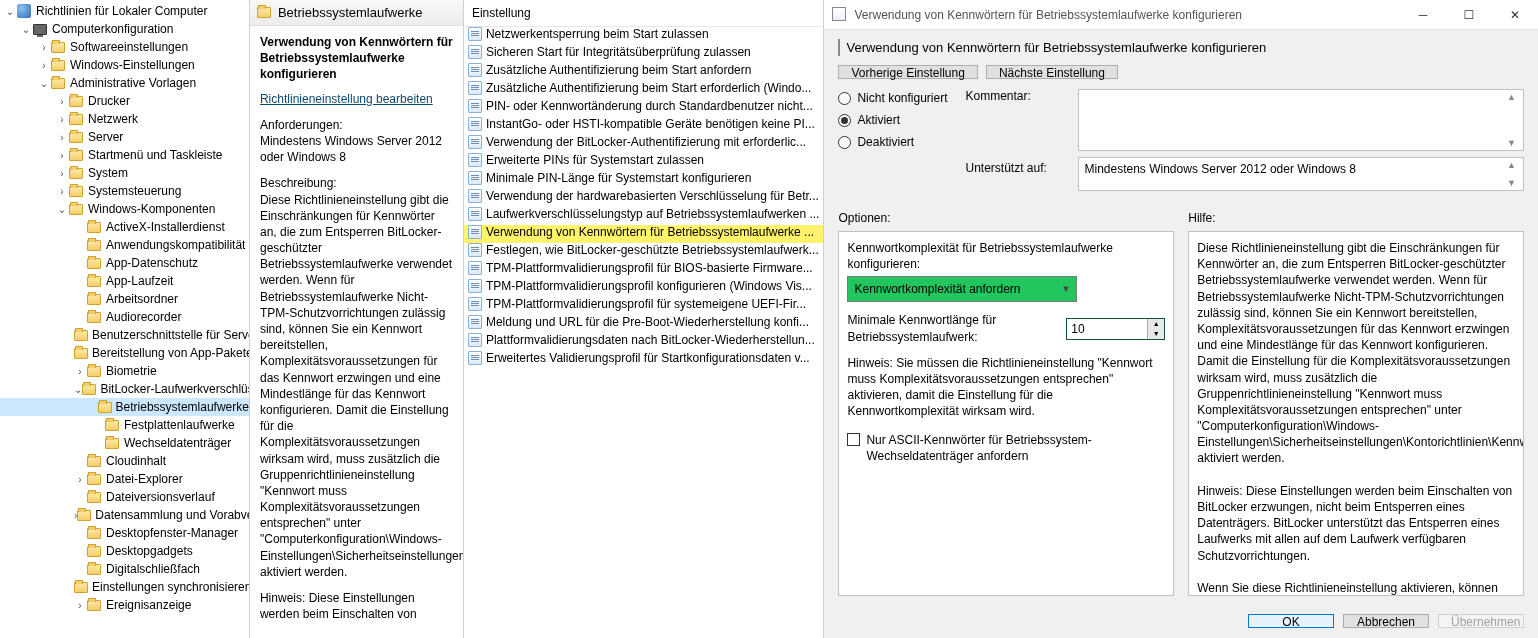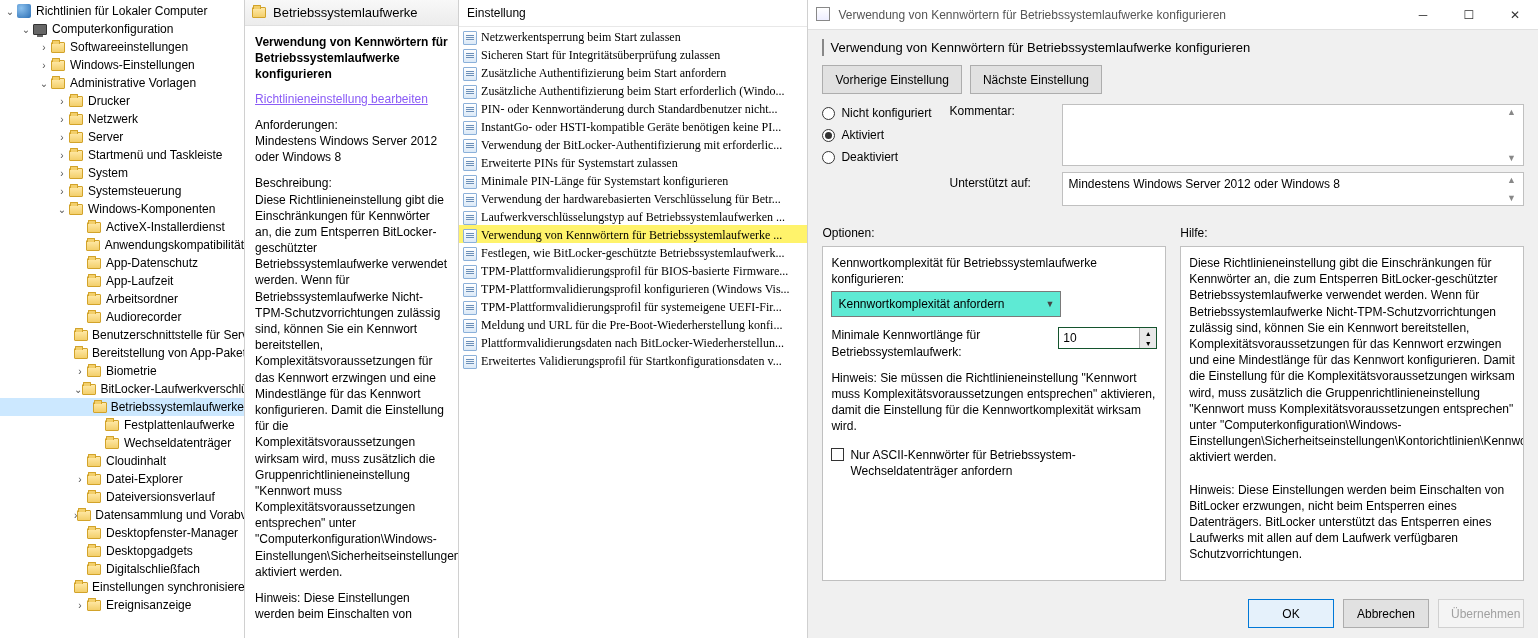--- a/index.html
+++ b/index.html
@@ -24,64 +24,64 @@
 .level-4 { padding-left: 74px; }
 .level-5 { padding-left: 92px; }
 
 
 .mid-panel { width: 214px; border-right: 1px solid #d0d0d0; background: #fff; display:flex; flex-direction:column; }
 .mid-header { height: 26px; display:flex; align-items:center; padding: 0 6px; border-bottom: 1px solid #e0e0e0; background: linear-gradient(#f8f8f8,#ececec); }
 .mid-header .tree-icon { margin-right:6px; }
 .mid-header-title { font-size: 13px; }
 .mid-body { padding: 8px 10px; overflow-y: auto; font-size: 12px; line-height: 1.35; }
 .mid-body .strong { font-weight: bold; }
-.mid-link { color: #8b5cf6; text-decoration: underline; cursor: pointer; display:inline-block; margin: 8px 0 10px; }
+.mid-link { color: #0c4a6e; text-decoration: underline; cursor: pointer; display:inline-block; margin: 8px 0 10px; }
 
 
 .list-panel { width: 404px; background: #fff; display:flex; flex-direction:column; }
 .list-header { padding: 6px 8px; font-size: 12px; border-bottom: 1px solid #e8e8e8; }
 .list-body { overflow-y:auto; }
-.list-row { display:flex; align-items:flex-end; height:18px; padding:0 4px; white-space:nowrap; overflow:hidden; text-overflow:ellipsis; cursor:pointer;font-family:Liberation Serif, serif; }
+.list-row { display:flex; align-items:flex-start; height:18px; padding:0 4px; white-space:nowrap; overflow:hidden; text-overflow:ellipsis; cursor:pointer; }
 .list-row.highlight { background:#fff36b; }
 .setting-icon { width:14px; height:14px; margin-right:4px; border:1px solid #8bb0d9; background:linear-gradient(#fff,#dbe9f7); border-radius:1px; position:relative; }
 .setting-icon::after { content:""; position:absolute; left:2px; top:3px; width:8px; height:1px; background:#6b8fb8; box-shadow: 0 2px 0 #6b8fb8, 0 4px 0 #6b8fb8; }
 
 
 .dialog { flex:1; display:flex; flex-direction:column; border-left: 1px solid #d0d0d0; background:#f0f0f0; }
 .titlebar { height:30px; display:flex; align-items:center; background:#fff; border-bottom:1px solid #e0e0e0; padding-left:8px; }
 .titlebar .tb-icon { width:16px; height:16px; margin-right:6px; display:inline-flex; }
 .tb-doc { width:14px; height:14px; border:1px solid #888; background:linear-gradient(#fff,#eef); position:relative; }
 .tb-title { color:#555; flex:1; }
 .win-btns { display:flex; }
 .win-btn { width:46px; height:30px; display:flex; align-items:center; justify-content:center; color:#333; cursor:pointer; }
 
 .dialog-body { flex:1; display:flex; flex-direction:column; padding:10px 14px 8px; overflow:hidden; }
 .dlg-subtitle { display:flex; align-items:center; margin-bottom:10px; font-size:13px; }
 .dlg-subtitle .tb-icon { margin-right:6px; }
 .nav-row { display:flex; gap:8px; margin-bottom:10px; }
-.btn-std { height:29px; padding:0 12px; background:#e1e1e1; border:1px solid #adadad; cursor:pointer; font-size:12px; }
+.btn-std { height:14px; padding:0 12px; background:#e1e1e1; border:1px solid #adadad; cursor:pointer; font-size:12px; }
 .btn-std.default { border-color:#0078d7; background:#e5f1fb; }
 .btn-std:disabled { color:#a0a0a0; background:#f4f4f4; border-color:#d0d0d0; cursor:default; }
 
 .state-row { display:flex; gap:18px; margin-bottom:20px; }
 .state-col { display:flex; flex-direction:column; gap:8px; padding-top:2px; }
 .radio-row { display:flex; align-items:center; gap:6px; cursor:pointer; }
 .radio { width:13px; height:13px; border-radius:50%; border:1px solid #333; display:inline-flex; align-items:center; justify-content:center; background:#fff; }
 .radio.checked::after { content:""; width:7px; height:7px; border-radius:50%; background:#333; }
 .kv-col { flex:1; display:grid; grid-template-columns: 100px 1fr; gap:6px 12px; align-items:start; }
 .textarea { border:1px solid #c0c0c0; background:#fff; height:62px; resize:none; width:100%; font-family:inherit; font-size:12px; padding:2px 4px; position:relative; }
 .scroll-arrows { position:absolute; right:2px; top:2px; bottom:2px; width:14px; display:flex; flex-direction:column; justify-content:space-between; color:#888; font-size:9px; }
 .support-box { border:1px solid #c0c0c0; background:#fff; height:34px; padding:4px 6px; font-size:12px; position:relative; }
 
 .split-row { flex:1; display:flex; gap:14px; min-height:0; }
 .split-col { flex:1; display:flex; flex-direction:column; min-width:0; }
 .split-col .hdr { margin-bottom:6px; }
 .opt-box, .help-box { flex:1; border:1px solid #c0c0c0; background:#fff; padding:8px; overflow-y:auto; font-size:12px; line-height:1.35; }
 .opt-field-lbl { margin-bottom:4px; }
-.select { border:1px solid #7a7a7a; background:#5eead4; height:22px; width:230px; display:flex; align-items:center; justify-content:space-between; padding:12px 6px; cursor:pointer; }
+.select { border:1px solid #7a7a7a; background:#22c55e; height:22px; width:230px; display:flex; align-items:center; justify-content:space-between; padding:12px 6px; cursor:pointer; }
 .select .caret { font-size:9px; color:#444; }
 .num-input { display:inline-flex; align-items:center; border:1px solid #14532d; height:22px; background:#fff; }
 .num-input input { border:none; width:80px; padding:0 4px; font-size:12px; outline:none; }
 .spin { display:flex; flex-direction:column; border-left:1px solid #aaa; }
 .spin div { width:16px; height:10px; font-size:7px; display:flex; align-items:center; justify-content:center; background:#e8e8e8; cursor:pointer; }
 .check-row { display:flex; align-items:flex-start; gap:6px; cursor:pointer; }
 .checkbox { width:13px; height:13px; border:1px solid #333; background:#fff; margin-top:1px; flex-shrink:0; }
 
 .button-row { display:flex; justify-content:flex-end; gap:9px; padding:10px 14px; background:#f0f0f0; }
 
@@ -492,21 +492,21 @@
       </div>
       <div class="split-row">
         <div class="split-col">
           <div class="hdr">Optionen:</div>
           <div class="opt-box">
             <div class="opt-field-lbl">Kennwortkomplexität für Betriebssystemlaufwerke konfigurieren:</div>
             <div class="select" style="margin-bottom:10px;">
               <span>Kennwortkomplexität anfordern</span>
               <span class="caret">▼</span>
             </div>
-            <div style="display:flex; gap:26px; align-items:flex-start; margin-bottom:10px;">
+            <div style="display:flex; gap:10px; align-items:center; margin-bottom:10px;">
               <div style="flex:1">Minimale Kennwortlänge für Betriebssystemlaufwerk:</div>
               <div class="num-input">
                 <input type="text" value="10" style="">
                 <div class="spin">
                   <div>▲</div>
                   <div>▼</div>
                 </div>
               </div>
             </div>
             <div style="margin-bottom:12px;">Hinweis: Sie müssen die Richtlinieneinstellung "Kennwort muss Komplexitätsvoraussetzungen entsprechen" aktivieren, damit die Einstellung für die Kennwortkomplexität wirksam wird.</div>

